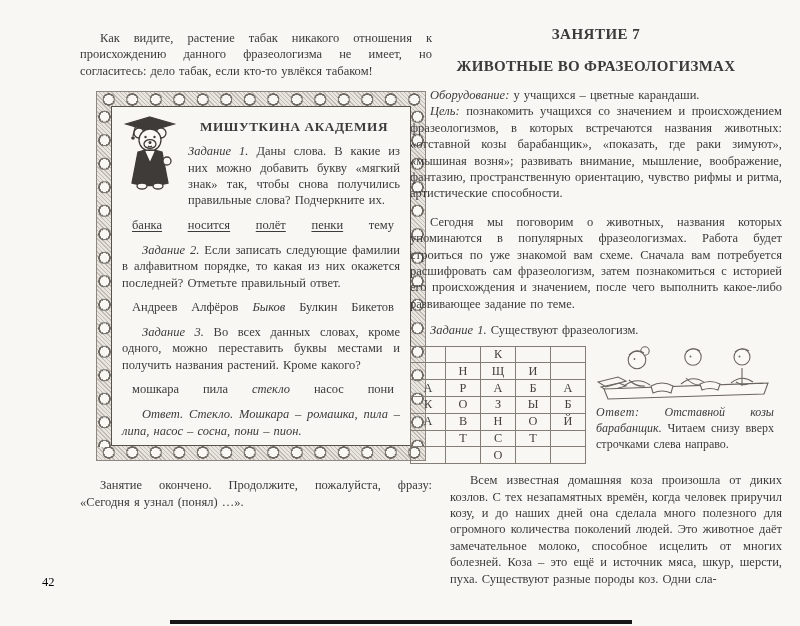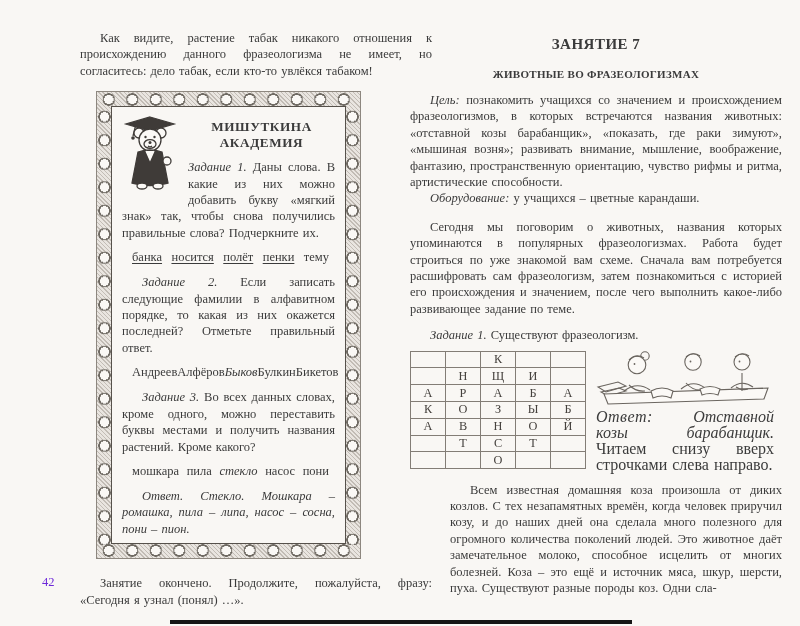--- a/index.html
+++ b/index.html
@@ -11,53 +11,53 @@
   }
   p{margin:0;text-align:justify;font-size:12.5px;line-height:16.4px;word-spacing:1px;}
   .indent{text-indent:20px;}
   .it,.task-label{font-style:italic;}
   .page-left{position:absolute;left:40px;top:30px;width:352px;margin-left:40px;}
   .page-right{position:absolute;left:410px;top:26px;width:372px;}
   .mt8{margin-top:8px;margin-left:40px;} .mt10{margin-top:10px;} .mt12{margin-top:12px;}
 
   
   .frame{
-    margin:12px 0 0 16px;width:265px;box-sizing:border-box;position:relative;
+    margin:12px 0 0 16px;width:330px;box-sizing:border-box;position:relative;
     background:repeating-linear-gradient(45deg,#c2bcb5 0 1px,#e9e5e0 1px 3px);
     border:1px solid #8d877f;padding:14px;
   }
   .dots-h,.dots-v{position:absolute;pointer-events:none;}
   .dots-h{left:0;right:0;height:15px;
     background-image:radial-gradient(circle 6.3px at 50% 50%,#faf8f5 0 4.6px,#6f6a63 4.7px 6.1px,rgba(0,0,0,0) 6.3px);
     background-size:23.5px 15px;background-repeat:repeat-x;}
   .dots-top{top:0;} .dots-bottom{bottom:0;}
   .dots-v{top:13px;bottom:13px;width:15px;
     background-image:radial-gradient(circle 6.3px at 50% 50%,#faf8f5 0 4.6px,#6f6a63 4.7px 6.1px,rgba(0,0,0,0) 6.3px);
     background-size:15px 23.5px;background-repeat:repeat-y;}
   .dots-left{left:0;} .dots-right{right:0;}
   .frame-inner{position:relative;background:#f9f7f4;border:1.3px solid #56514b;padding:8px 10px 6px;}
   .academy-title{text-align:center;font-weight:bold;font-size:13.2px;letter-spacing:.6px;margin:4px 0 8px;}
   .bear{float:left;width:56px;height:76px;margin:0 10px 2px 0;}
   .words-row{display:flex;justify-content:space-between;margin:9px 6px 9px 10px;font-size:12.5px;align-items:center;}
   .u{text-decoration:underline;text-underline-offset:2px;}
   .clear{clear:both;}
 
   
-  .h1{text-align:center;font-weight:bold;font-size:15px;margin:10px 0 15px;letter-spacing:.5px;}
-  .h2{text-align:center;font-weight:bold;font-size:11px;margin:0 0 12px;letter-spacing:.3px;}
+  .h1{text-align:center;font-weight:bold;font-size:15px;margin:0 0 15px;letter-spacing:.5px;}
+  .h2{text-align:center;font-weight:bold;font-size:15px;margin:0 0 12px;letter-spacing:.3px;}
   .media-row{display:flex;gap:10px;margin:7px 0 8px;align-items:flex-start;}
   table.cipher{border-collapse:collapse;border:1.5px solid #6e6963;flex:none;}
   table.cipher td{width:34px;height:15.8px;border:1px solid #837d76;text-align:center;
     font-size:12.3px;padding:0;color:#45413d;}
   .media-right{width:178px;}
   .kids{width:178px;height:60px;display:block;margin:-4px 0 2px;}
-  .answer-p{font-size:16px;line-height:16.2px;}
+  .answer-p{font-size:12px;line-height:16.2px;}
   .answer-label{letter-spacing:.5px;}
 
-  .page-num{position:absolute;font-size:12.5px;color:#6d28d9;}
+  .page-num{position:absolute;font-size:12.5px;color:#000000;}
   .pn-left{left:42px;top:575px;}
   .pn-right{left:807px;top:575px;}
   .scan-line{position:absolute;left:170px;top:620px;width:462px;height:4px;background:#161616;}
   svg{overflow:visible;}
 </style>
 </head>
 <body>
 
 <div class="page-left">
 
@@ -141,27 +141,27 @@
 </div>
 
 <div class="page-num pn-left">42</div>
 
 <div class="page-right">
 
   <div class="h1">ЗАНЯТИЕ 7</div>
   <div class="h2">ЖИВОТНЫЕ ВО ФРАЗЕОЛОГИЗМАХ</div>
 
   <p class="indent">
+    <span class="it">Оборудование:</span>
+    <span>у учащихся – цветные карандаши.</span>
+  </p>
+
+  <p class="indent">
     <span class="it">Цель:</span>
     <span>познакомить учащихся со значением и происхождением фразеологизмов, в которых встречаются названия животных: «отставной козы барабанщик», «показать, где раки зимуют», «мышиная возня»; развивать внимание, мышление, воображение, фантазию, пространственную ориентацию, чувство рифмы и ритма, артистические способности.</span>
-  </p>
-
-  <p class="indent">
-    <span class="it">Оборудование:</span>
-    <span>у учащихся – цветные карандаши.</span>
   </p>
 
   <p class="indent mt12">Сегодня мы поговорим о животных, названия которых упоминаются в популярных фразеологизмах. Работа будет строиться по уже знакомой вам схеме. Сначала вам потребуется расшифровать сам фразеологизм, затем познакомиться с историей его происхождения и значением, после чего выполнить какое-либо развивающее задание по теме.</p>
 
   <p class="indent mt10">
     <span class="task-label">Задание 1.</span>
     <span>Существуют фразеологизм.</span>
   </p>
 
   <div class="media-row">

